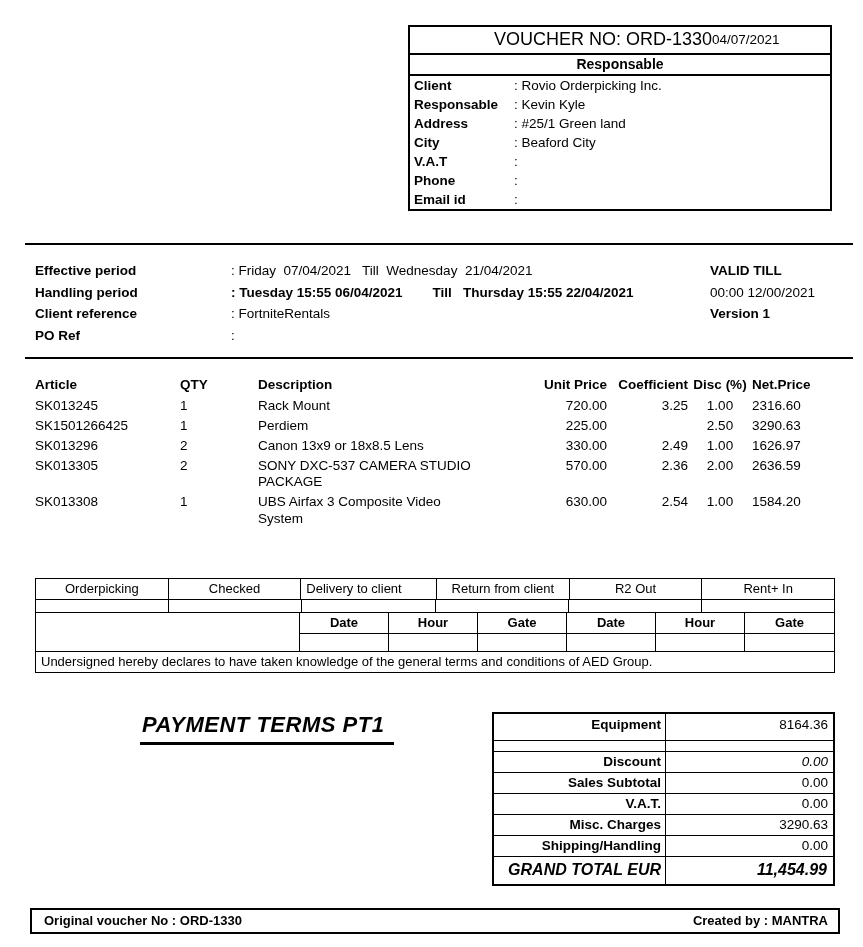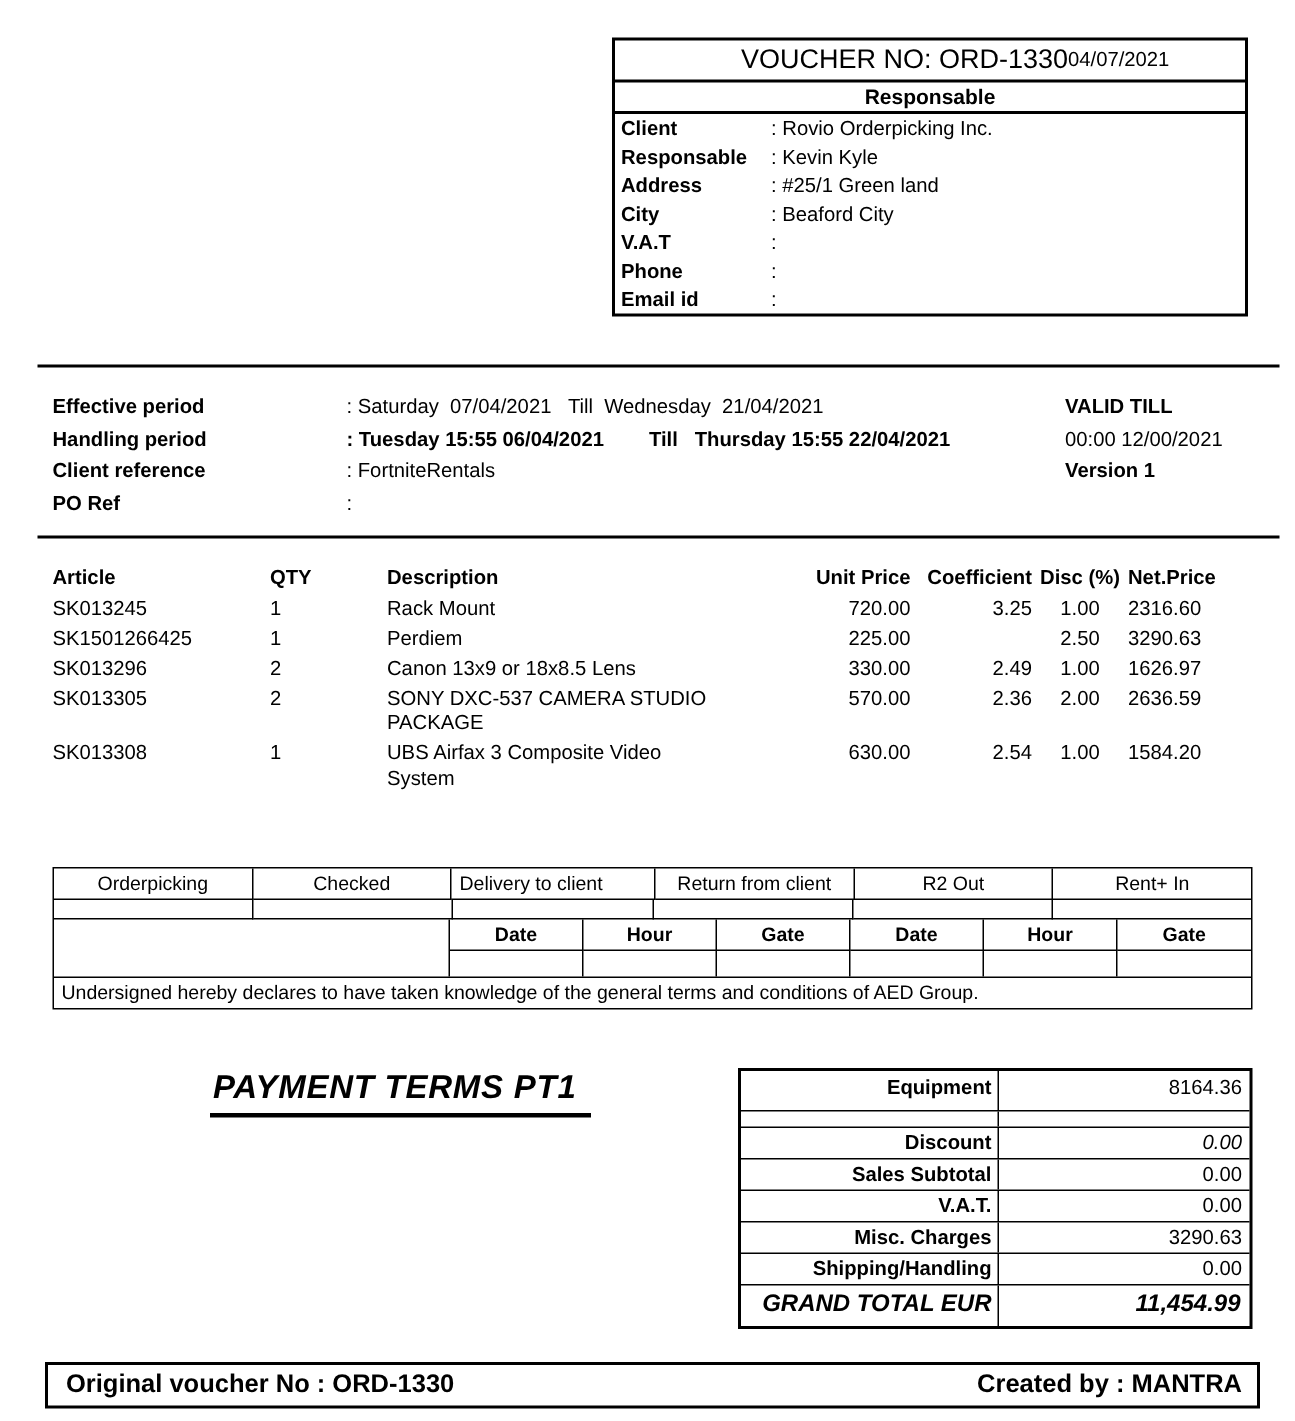--- a/index.html
+++ b/index.html
@@ -84,21 +84,21 @@
   .t-spacer .t-label { height:100%; padding:0; }
   .t-italic .t-value { font-style:italic; }
   .t-grand { font-size:16px;font-style:italic; }
   .t-grand .t-label { padding:4px 4px 5px 0; }
   .t-grand .t-value { font-weight:bold; padding:4px 6px 5px 0; }
 
   
   .footer {
     position:absolute; left:30px; top:908px; width:810px; border:2px solid #000;
     display:flex; justify-content:space-between; align-items:center;
-    font-weight:bold; font-size:17px; padding:3px 10px 4px 12px; background:#fff;
+    font-weight:bold; font-size:13px; padding:3px 10px 4px 12px; background:#fff;
   }
 </style>
 </head>
 <body>
 
 <div class="page">
 
   <div class="header-box">
     <div class="hb-row1">
       <div class="hb-voucher">VOUCHER NO: ORD-1330</div>
@@ -133,21 +133,21 @@
       <div class="hb-label">Email id</div>
       <div class="hb-value">:</div>
     </div>
   </div>
 
   <div class="rule rule-1"></div>
 
   <div class="period">
     <div class="p-row">
       <div class="p-label">Effective period</div>
-      <div class="p-value">: Saturday  07/04/2021   Till  Wednesday  21/04/2021</div>
+      <div class="p-value">: Friday  07/04/2021   Till  Wednesday  21/04/2021</div>
     </div>
     <div class="p-row p-bold">
       <div class="p-label">Handling period</div>
       <div class="p-value">: Tuesday 15:55 06/04/2021        Till   Thursday 15:55 22/04/2021</div>
     </div>
     <div class="p-row">
       <div class="p-label">Client reference</div>
       <div class="p-value">: FortniteRentals</div>
     </div>
     <div class="p-row">

